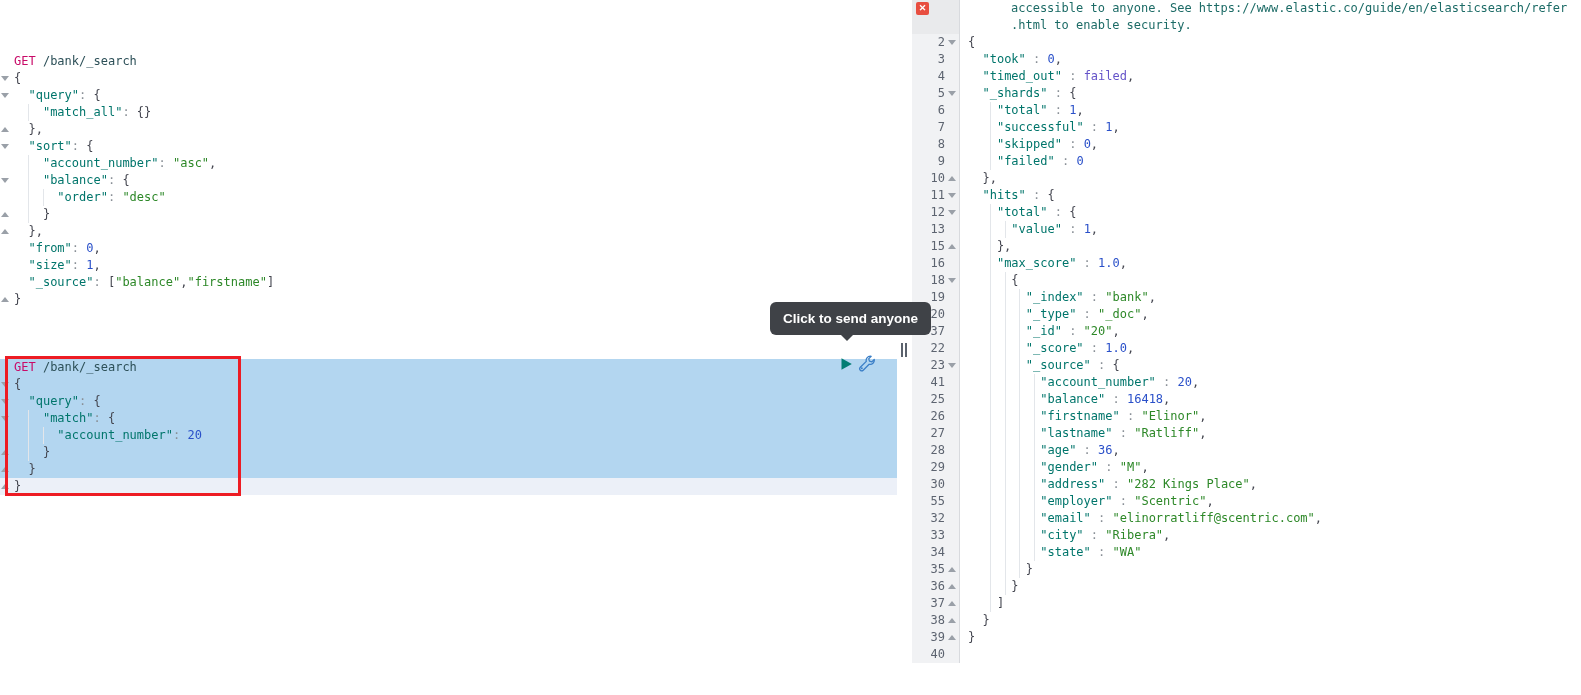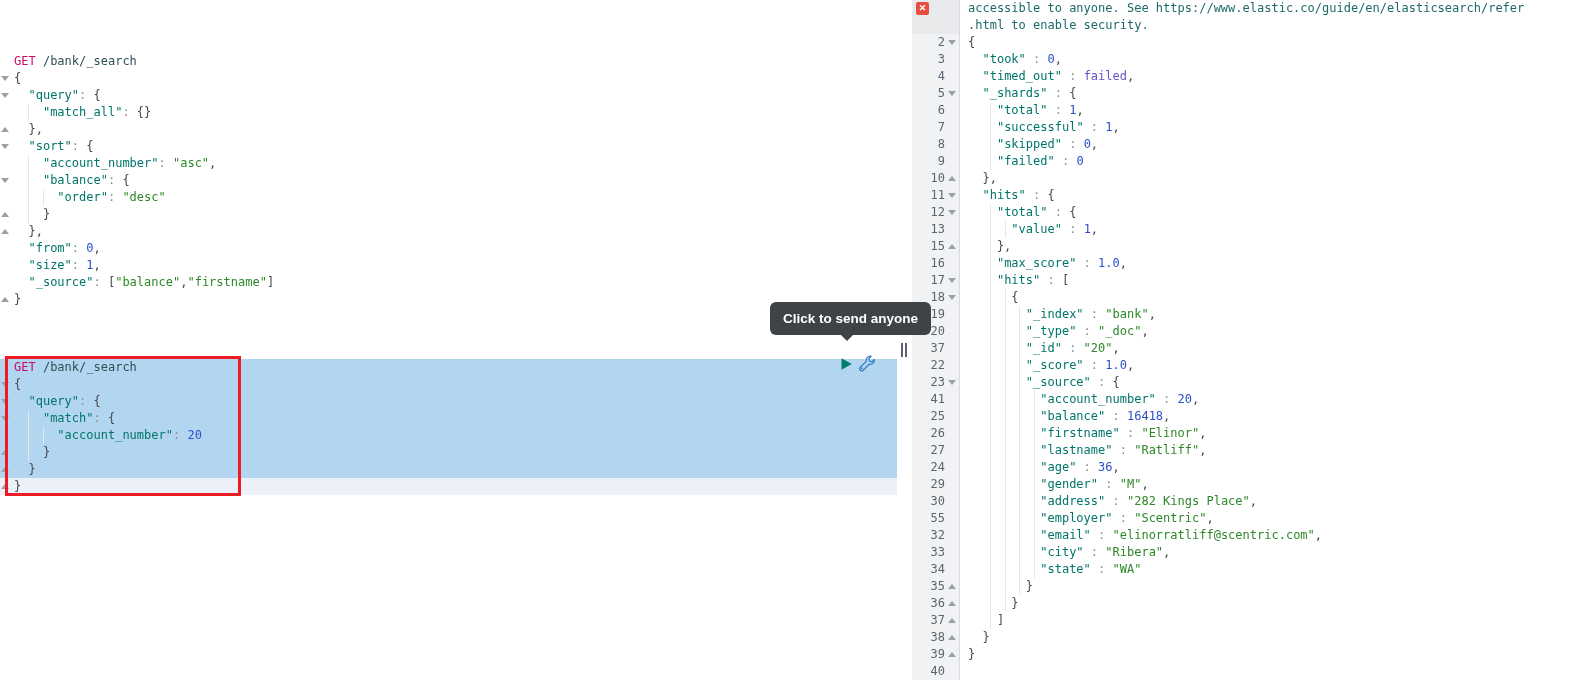--- a/index.html
+++ b/index.html
@@ -9,21 +9,21 @@
   
   .cl{position:relative;height:17px;line-height:17px;white-space:pre;}
   .tk-m{color:#c80a68;}            
   .tk-u{color:#2d5058;}            
   .tk-k{color:#00756b;}            
   .tk-s{color:#2d8828;}            
   .tk-n{color:#2a50c9;}            
   .tk-b{color:#6554c9;}            
   .tk-c{color:#8a9097;}            
   .tk-d{color:#43454f;}            
-  .tk-w{color:#1c6b66;}            
+  .tk-w{color:#1c6b66;margin-left:43px;}            
   .guide{position:absolute;top:0;bottom:0;width:1px;background:#e3e6ea;}
 
   
   .left-editor{position:absolute;left:0;top:0;width:897px;height:695px;padding-top:13px;box-sizing:border-box;margin-top:40px;}
   .left-editor .cl{padding-left:14px;}
   .left-editor .cl.sel{background:#b3d6f0;}
   .left-editor .cl.act{background:#ecf0f8;}
   .fold{position:absolute;width:0;height:0;}
   .fold.open{border-left:4px solid transparent;border-right:4px solid transparent;border-top:5px solid #9aa0a8;}
   .fold.close{border-left:4px solid transparent;border-right:4px solid transparent;border-bottom:5px solid #9aa0a8;}
@@ -176,24 +176,20 @@
         </div>
         <div class="rrow">
           <div class="gut">15<span class="fold close"></span></div>
           <div class="rcontent"><i class="guide" style="left: calc(2ch + 8px);"></i><span class="tk-d">    },</span></div>
         </div>
         <div class="rrow">
           <div class="gut">16</div>
           <div class="rcontent"><i class="guide" style="left: calc(2ch + 8px);"></i><span class="tk-d">    </span><span class="tk-k">"max_score"</span><span class="tk-c"> : </span><span class="tk-n">1.0</span><span class="tk-d">,</span></div>
         </div>
         <div class="rrow">
-          <div class="gut">17<span class="fold open"></span></div>
-          <div class="rcontent"><i class="guide" style="left: calc(2ch + 8px);"></i><span class="tk-d">    </span><span class="tk-k">"hits"</span><span class="tk-c"> : </span><span class="tk-d">[</span></div>
-        </div>
-        <div class="rrow">
           <div class="gut">18<span class="fold open"></span></div>
           <div class="rcontent"><i class="guide" style="left: calc(2ch + 8px);"></i><i class="guide" style="left: calc(4ch + 8px);"></i><span class="tk-d">      {</span></div>
         </div>
         <div class="rrow">
           <div class="gut">19</div>
           <div class="rcontent"><i class="guide" style="left: calc(2ch + 8px);"></i><i class="guide" style="left: calc(4ch + 8px);"></i><i class="guide" style="left: calc(6ch + 8px);"></i><span class="tk-d">        </span><span class="tk-k">"_index"</span><span class="tk-c"> : </span><span class="tk-s">"bank"</span><span class="tk-d">,</span></div>
         </div>
         <div class="rrow">
           <div class="gut">20</div>
           <div class="rcontent"><i class="guide" style="left: calc(2ch + 8px);"></i><i class="guide" style="left: calc(4ch + 8px);"></i><i class="guide" style="left: calc(6ch + 8px);"></i><span class="tk-d">        </span><span class="tk-k">"_type"</span><span class="tk-c"> : </span><span class="tk-s">"_doc"</span><span class="tk-d">,</span></div>
@@ -220,21 +216,21 @@
         </div>
         <div class="rrow">
           <div class="gut">26</div>
           <div class="rcontent"><i class="guide" style="left: calc(2ch + 8px);"></i><i class="guide" style="left: calc(4ch + 8px);"></i><i class="guide" style="left: calc(6ch + 8px);"></i><i class="guide" style="left: calc(8ch + 8px);"></i><span class="tk-d">          </span><span class="tk-k">"firstname"</span><span class="tk-c"> : </span><span class="tk-s">"Elinor"</span><span class="tk-d">,</span></div>
         </div>
         <div class="rrow">
           <div class="gut">27</div>
           <div class="rcontent"><i class="guide" style="left: calc(2ch + 8px);"></i><i class="guide" style="left: calc(4ch + 8px);"></i><i class="guide" style="left: calc(6ch + 8px);"></i><i class="guide" style="left: calc(8ch + 8px);"></i><span class="tk-d">          </span><span class="tk-k">"lastname"</span><span class="tk-c"> : </span><span class="tk-s">"Ratliff"</span><span class="tk-d">,</span></div>
         </div>
         <div class="rrow">
-          <div class="gut">24</div>
+          <div class="gut">28</div>
           <div class="rcontent"><i class="guide" style="left: calc(2ch + 8px);"></i><i class="guide" style="left: calc(4ch + 8px);"></i><i class="guide" style="left: calc(6ch + 8px);"></i><i class="guide" style="left: calc(8ch + 8px);"></i><span class="tk-d">          </span><span class="tk-k">"age"</span><span class="tk-c"> : </span><span class="tk-n">36</span><span class="tk-d">,</span></div>
         </div>
         <div class="rrow">
           <div class="gut">29</div>
           <div class="rcontent"><i class="guide" style="left: calc(2ch + 8px);"></i><i class="guide" style="left: calc(4ch + 8px);"></i><i class="guide" style="left: calc(6ch + 8px);"></i><i class="guide" style="left: calc(8ch + 8px);"></i><span class="tk-d">          </span><span class="tk-k">"gender"</span><span class="tk-c"> : </span><span class="tk-s">"M"</span><span class="tk-d">,</span></div>
         </div>
         <div class="rrow">
           <div class="gut">30</div>
           <div class="rcontent"><i class="guide" style="left: calc(2ch + 8px);"></i><i class="guide" style="left: calc(4ch + 8px);"></i><i class="guide" style="left: calc(6ch + 8px);"></i><i class="guide" style="left: calc(8ch + 8px);"></i><span class="tk-d">          </span><span class="tk-k">"address"</span><span class="tk-c"> : </span><span class="tk-s">"282 Kings Place"</span><span class="tk-d">,</span></div>
         </div>

